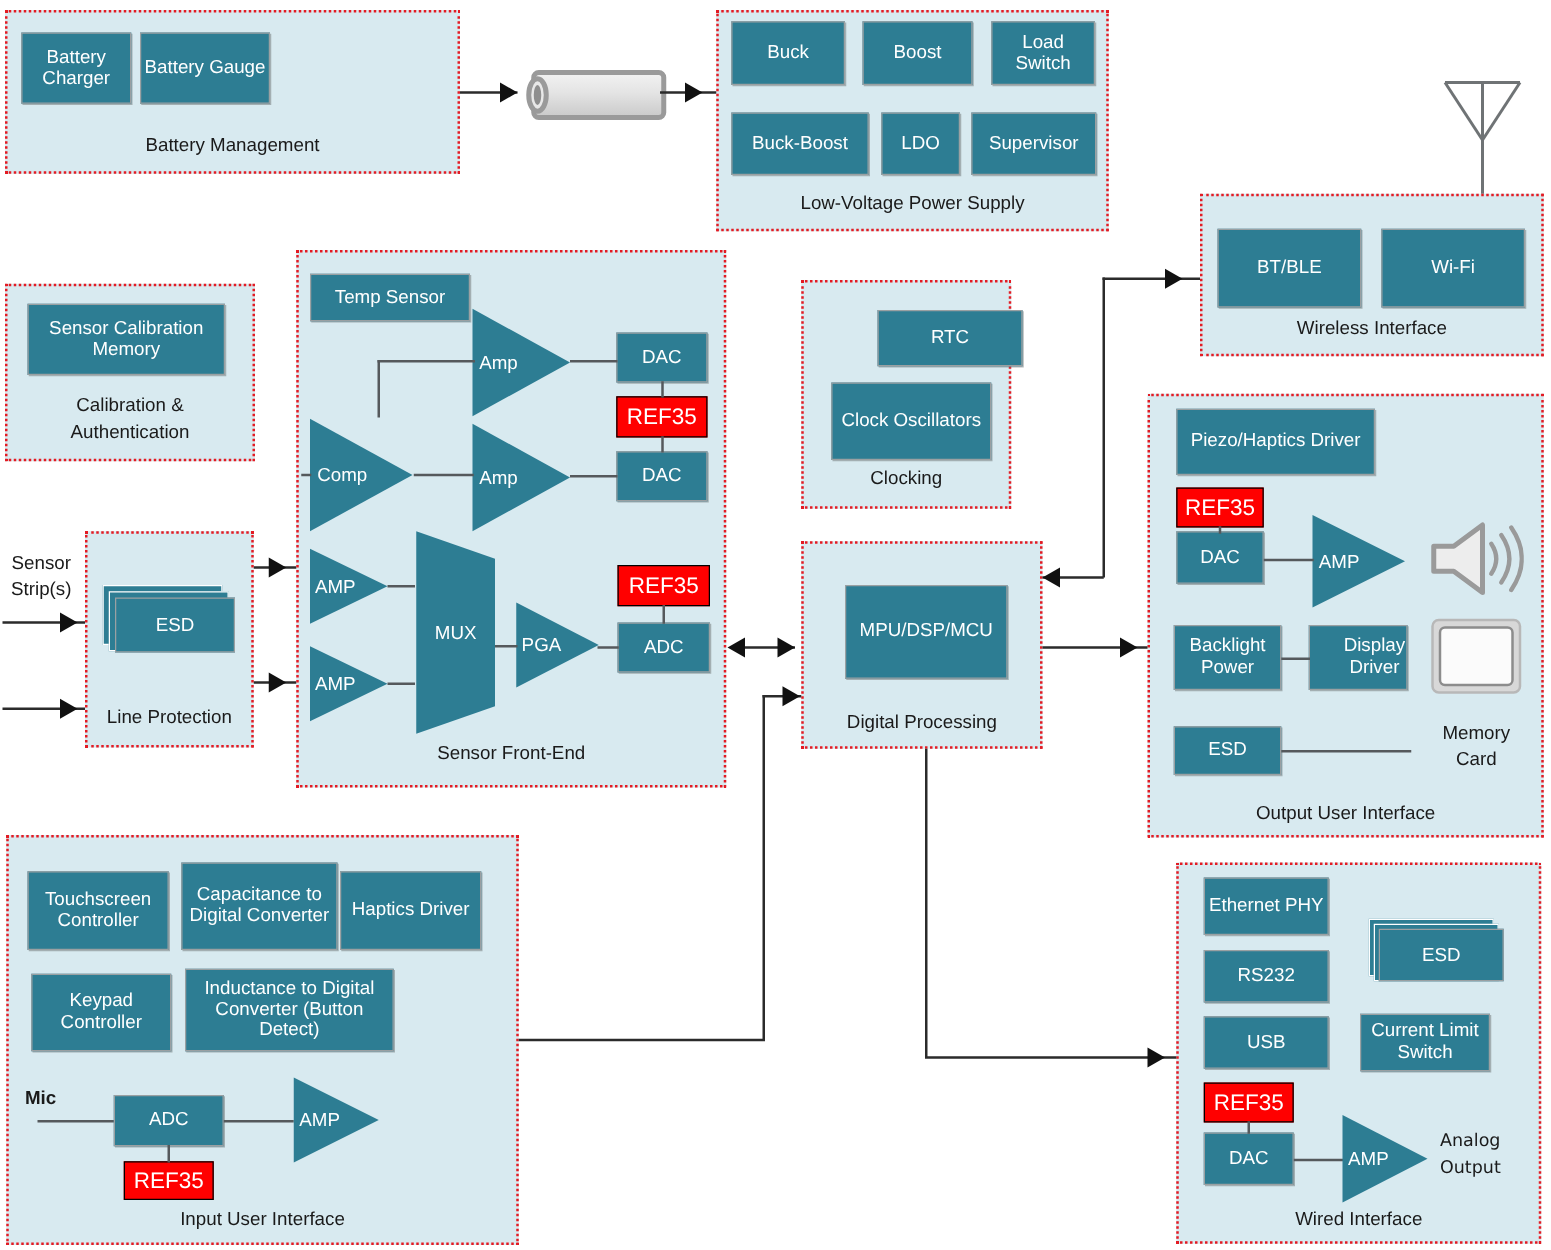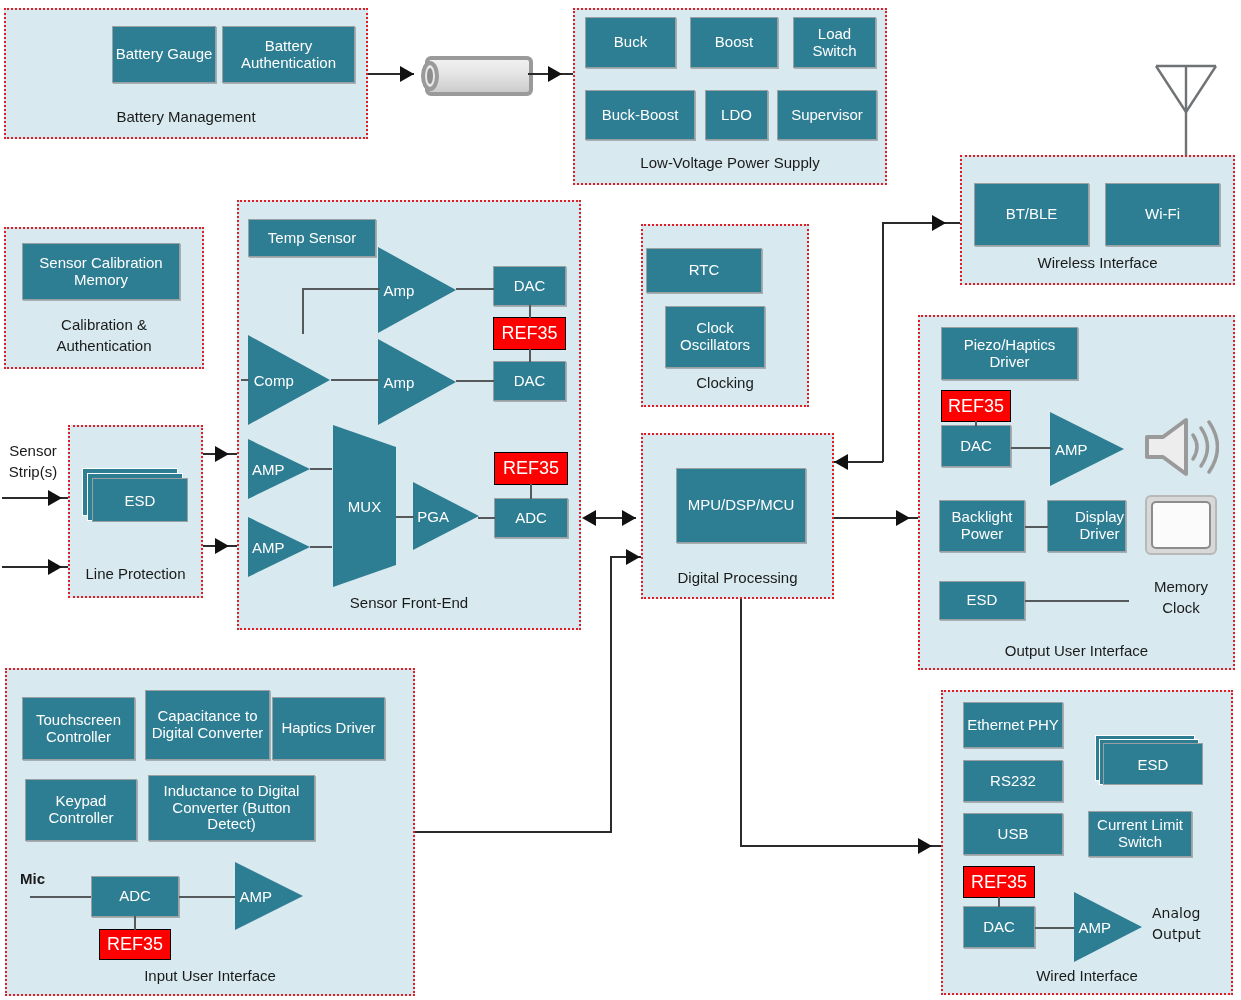--- a/index.html
+++ b/index.html
@@ -95,22 +95,22 @@
   .icon svg{display:block;}
 </style>
 </head>
 <body>
 
 <div id="stage">
 
   <div class="group" style="left:4px;top:8px;width:364px;height:131px;">
     <div class="group-label" style="top:98px;">Battery Management</div>
   </div>
+  <div class="blk" style="left:17px;top:26px;width:88px;height:57px;">Battery Charger</div>
   <div class="blk" style="left:112px;top:26px;width:104px;height:57px;">Battery Gauge</div>
-  <div class="blk" style="left:222px;top:26px;width:133px;height:57px;">Battery Authentication</div>
 
   <div class="ln h dark" style="left:368px;top:73px;width:46px;"></div>
   <div class="arw r" style="left:400px;top:66px;"></div>
 
   <div class="icon" style="left:418px;top:54px;width:122px;height:44px;">
     <svg width="122" height="44" viewBox="0 0 122 44">
       <defs>
         <linearGradient id="bg1" x1="0" y1="0" x2="0" y2="1">
           <stop offset="0%" stop-color="#f2f2f2"></stop>
           <stop offset="45%" stop-color="#e4e4e4"></stop>
@@ -247,22 +247,22 @@
   <div class="ln v" style="left:530px;top:484px;height:15px;"></div>
   <div class="ln h" style="left:478px;top:517px;width:17px;"></div>
 
   <div class="ln h dark" style="left:588px;top:517px;width:48px;"></div>
   <div class="arw l" style="left:582px;top:510px;"></div>
   <div class="arw r" style="left:622px;top:510px;"></div>
 
   <div class="group" style="left:641px;top:224px;width:168px;height:183px;">
     <div class="group-label" style="top:148px;">Clocking</div>
   </div>
-  <div class="blk" style="left:646px;top:248px;width:116px;height:45px;">RTC</div>
-  <div class="blk" style="left:665px;top:306px;width:100px;height:62px;">Clock Oscillators</div>
+  <div class="blk" style="left:702px;top:248px;width:116px;height:45px;">RTC</div>
+  <div class="blk" style="left:665px;top:306px;width:128px;height:62px;">Clock Oscillators</div>
 
   <div class="group" style="left:641px;top:433px;width:193px;height:166px;">
     <div class="group-label" style="top:134px;">Digital Processing</div>
   </div>
   <div class="blk" style="left:676px;top:468px;width:130px;height:75px;">MPU/DSP/MCU</div>
 
   <div class="group" style="left:960px;top:155px;width:275px;height:130px;">
     <div class="group-label" style="top:97px;">Wireless Interface</div>
   </div>
   <div class="blk" style="left:974px;top:183px;width:115px;height:63px;">BT/BLE</div>
@@ -270,21 +270,21 @@
 
   <div class="ln v dark" style="left:882px;top:222px;height:240px;"></div>
   <div class="ln h dark" style="left:882px;top:222px;width:78px;"></div>
   <div class="arw r" style="left:932px;top:215px;"></div>
   <div class="ln h dark" style="left:834px;top:461px;width:49px;"></div>
   <div class="arw l" style="left:834px;top:454px;"></div>
 
   <div class="group" style="left:918px;top:315px;width:317px;height:355px;">
     <div class="group-label" style="top:325px;">Output User Interface</div>
   </div>
-  <div class="blk" style="left:941px;top:327px;width:137px;height:53px;">Piezo/Haptics Driver</div>
+  <div class="blk" style="left:941px;top:327px;width:159px;height:53px;">Piezo/Haptics Driver</div>
   <div class="ref" style="left:941px;top:390px;width:70px;height:32px;">REF35</div>
   <div class="blk" style="left:941px;top:425px;width:70px;height:42px;">DAC</div>
   <div class="ln v" style="left:975px;top:421px;height:6px;"></div>
   <div class="tri lblleft" style="left:1048px;top:410px;width:78px;height:78px;">
     <svg width="78" height="78" viewBox="0 0 78 78">
         <polygon points="2,2 76,39 2,76" fill="#2d7d93"></polygon>
       </svg>
     <div class="lbl">AMP</div>
   </div>
   <div class="ln h" style="left:1011px;top:447px;width:40px;"></div>
@@ -305,21 +305,21 @@
   <div class="icon" style="left:1144px;top:494px;width:74px;height:62px;">
     <svg width="74" height="62" viewBox="0 0 74 62">
       <rect x="2" y="2" width="70" height="58" rx="5" ry="5" fill="#d8d8d8" stroke="#b8b8b8" stroke-width="2"></rect>
       <rect x="8" y="8" width="58" height="46" rx="4" ry="4" fill="#fbfbfb" stroke="#8c8c8c" stroke-width="2"></rect>
     </svg>
   </div>
 
   <div class="blk" style="left:939px;top:581px;width:86px;height:39px;">ESD</div>
   <div class="ln h" style="left:1025px;top:600px;width:104px;"></div>
   <div class="txt c" style="left:1138px;top:578px;width:86px;">Memory</div>
-  <div class="txt c" style="left:1138px;top:599px;width:86px;">Clock</div>
+  <div class="txt c" style="left:1138px;top:599px;width:86px;">Card</div>
 
   <div class="ln h dark" style="left:834px;top:517px;width:84px;"></div>
   <div class="arw r" style="left:896px;top:510px;"></div>
 
   <div class="group" style="left:5px;top:668px;width:410px;height:328px;">
     <div class="group-label" style="top:297px;">Input User Interface</div>
   </div>
   <div class="blk" style="left:22px;top:697px;width:113px;height:63px;">Touchscreen Controller</div>
   <div class="blk" style="left:145px;top:690px;width:125px;height:70px;">Capacitance to Digital Converter</div>
   <div class="blk" style="left:272px;top:697px;width:113px;height:63px;">Haptics Driver</div>

